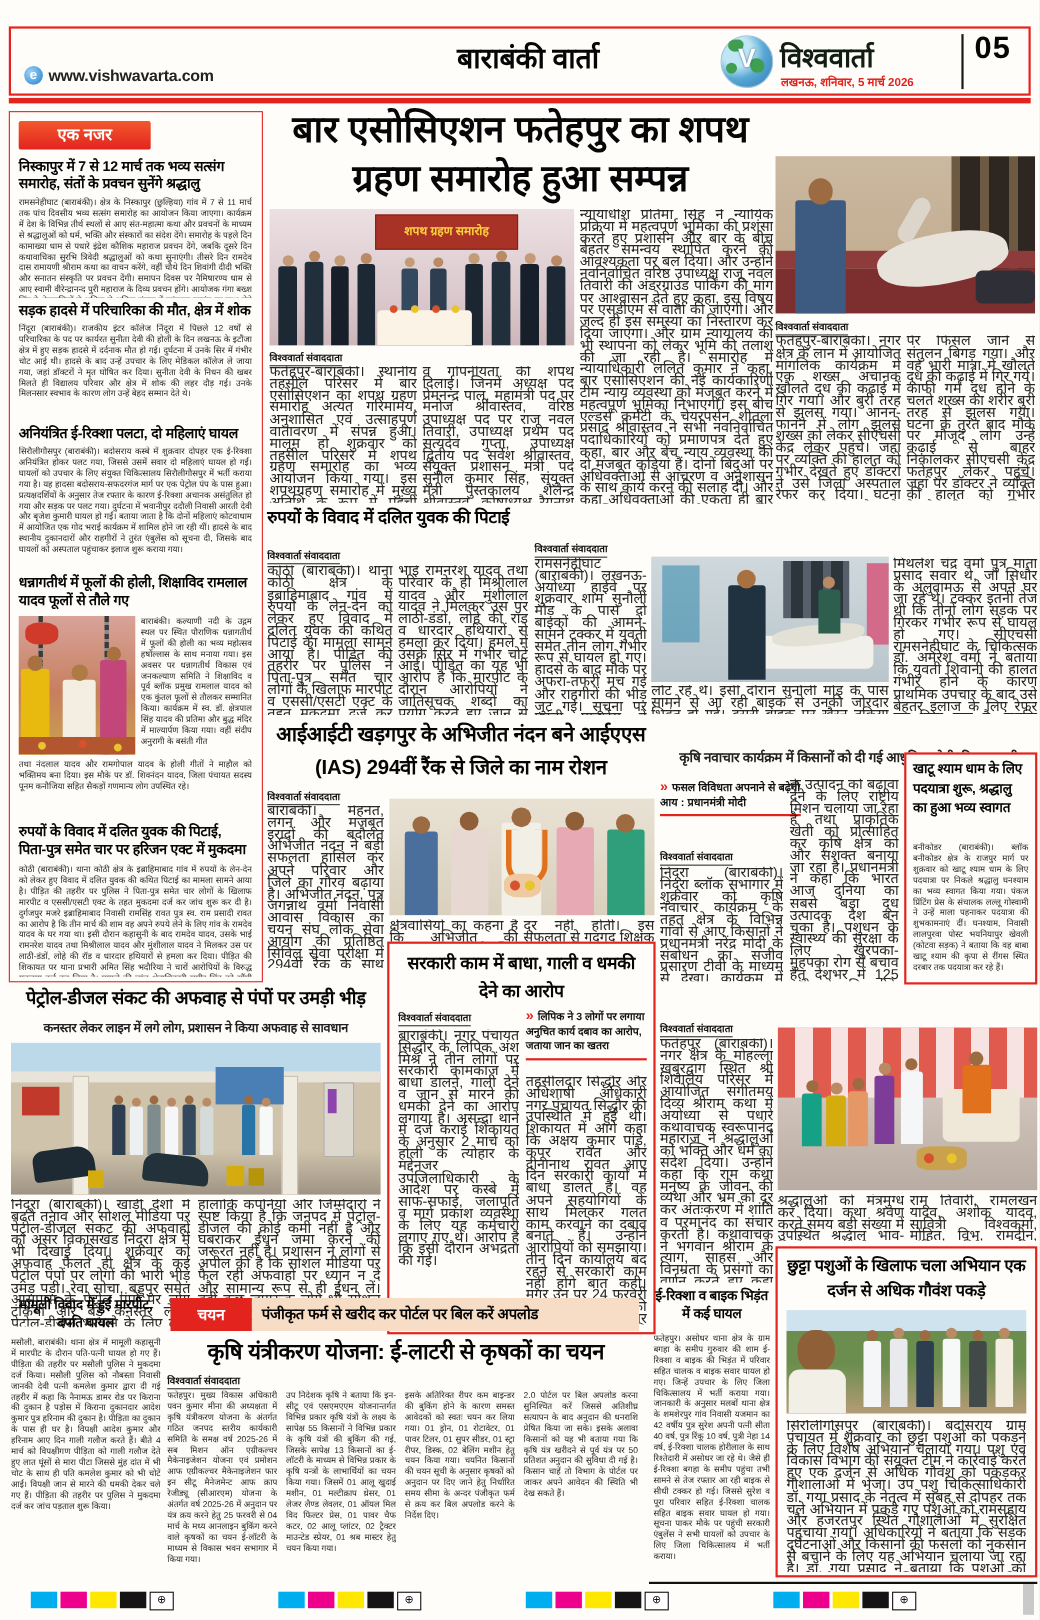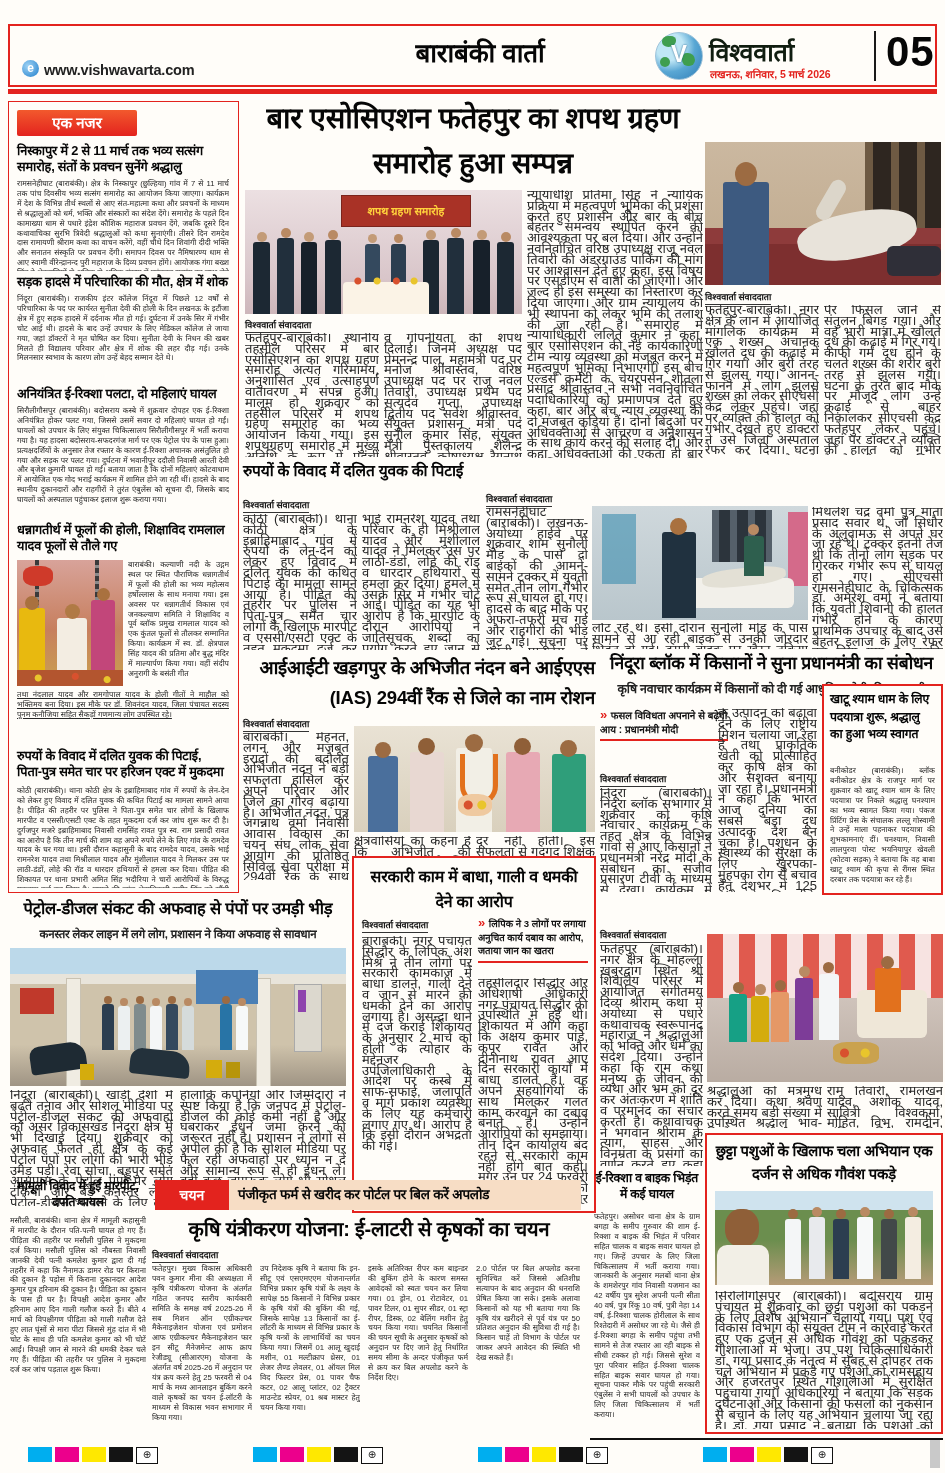--- a/index.html
+++ b/index.html
@@ -30,53 +30,53 @@
     <div class="abs hl center" style="left:290px;top:8px;width:360px;font-size:26px;">बाराबंकी वार्ता</div>
     <div class="abs" style="left:645px;top:6px;width:46px;height:46px;border-radius:50%;background:radial-gradient(circle at 30% 30%,#bfe6f5 0 30%,#59a7d4 55%,#2e7bb5);border:1px solid #9ec3da;">
       <div class="abs" style="left:6px;top:3px;width:14px;height:11px;background:#3f9e4f;border-radius:50% 40% 60% 50%;"></div>
       <div class="abs" style="left:26px;top:20px;width:13px;height:13px;background:#3f9e4f;border-radius:40% 60% 50% 50%;"></div>
       <div class="abs" style="left:4px;top:24px;width:10px;height:10px;background:#3f9e4f;border-radius:50%;"></div>
       <div class="abs" style="left:12px;top:8px;width:22px;height:26px;color:#fff;font-weight:900;font-size:24px;line-height:26px;text-align:center;text-shadow:0 0 2px #1c5a86;">V</div>
     </div>
     <div class="abs hl" style="left:699px;top:8px;font-size:25px;color:#101d10;">विश्ववार्ता</div>
     <div class="abs" style="left:700px;top:41px;font-size:10.5px;font-weight:bold;color:#e3231e;">लखनऊ,  शनिवार, 5 मार्च 2026</div>
     <div class="abs" style="left:864px;top:5px;width:2px;height:50px;background:#1a1a1a;"></div>
-    <div class="abs hl" style="left:876px;top:2px;font-size:42px;letter-spacing:1px;">05</div>
+    <div class="abs hl" style="left:876px;top:2px;font-size:28px;letter-spacing:1px;">05</div>
   </div>
   <div class="abs" style="left:8px;top:89px;width:929px;height:5px;background:#e3231e;"></div>
 
   <div class="abs" style="left:8px;top:101px;width:231px;height:792px;border:1.5px solid #e3231e;box-sizing:border-box;overflow:hidden;">
     <div class="abs center" style="left:8px;top:8px;width:120px;height:26px;background:linear-gradient(#f2592d,#e3231e);color:#fff;font-weight:bold;font-size:15px;line-height:26px;border-radius:2px;">एक नजर</div>
-    <div class="abs hl" style="left:8px;top:41px;width:212px;font-size:12.8px;line-height:16px;">निस्कापुर में 2 से 11 मार्च तक भव्य सत्संग समारोह, संतों के प्रवचन सुनेंगे श्रद्धालु</div>
+    <div class="abs hl" style="left:8px;top:41px;width:212px;font-size:12.8px;line-height:16px;">निस्कापुर में 7 से 12 मार्च तक भव्य सत्संग समारोह, संतों के प्रवचन सुनेंगे श्रद्धालु</div>
     <div class="abs bt bt-sm" style="left:8px;top:77px;width:212px;height:92px;">रामसनेहीघाट (बाराबंकी)। क्षेत्र के निस्कापुर (छुल्हिया) गांव में 7 से 11 मार्च तक पांच दिवसीय भव्य सत्संग समारोह का आयोजन किया जाएगा। कार्यक्रम में देश के विभिन्न तीर्थ स्थलों से आए संत-महात्मा कथा और प्रवचनों के माध्यम से श्रद्धालुओं को धर्म, भक्ति और संस्कारों का संदेश देंगे। समारोह के पहले दिन कामाख्या धाम से पधारे इंद्रेश कौशिक महाराज प्रवचन देंगे, जबकि दूसरे दिन कथावाचिका सुरभि त्रिवेदी श्रद्धालुओं को कथा सुनाएंगी। तीसरे दिन रामदेव दास रामायणी श्रीराम कथा का वाचन करेंगे, वहीं चौथे दिन शिवांगी दीदी भक्ति और सनातन संस्कृति पर प्रवचन देंगी। समापन दिवस पर नैमिषारण्य धाम से आए स्वामी वीरेन्द्रानन्द पुरी महाराज के दिव्य प्रवचन होंगे। आयोजक गंगा बख्श सिंह ने क्षेत्रवासियों से अधिक से अधिक संख्या में पहुंचकर सत्संग का लाभ लेने की अपील की है।</div>
     <div class="abs hl" style="left:8px;top:172px;width:212px;font-size:12.8px;line-height:16px;">सड़क हादसे में परिचारिका की मौत, क्षेत्र में शोक</div>
     <div class="abs bt bt-sm" style="left:8px;top:192px;width:212px;height:88px;">निंदूरा (बाराबंकी)। राजकीय इंटर कॉलेज निंदूरा में पिछले 12 वर्षों से परिचारिका के पद पर कार्यरत सुनीता देवी की होली के दिन लखनऊ के इटौंजा क्षेत्र में हुए सड़क हादसे में दर्दनाक मौत हो गई। दुर्घटना में उनके सिर में गंभीर चोट आई थी। हादसे के बाद उन्हें उपचार के लिए मेडिकल कॉलेज ले जाया गया, जहां डॉक्टरों ने मृत घोषित कर दिया। सुनीता देवी के निधन की खबर मिलते ही विद्यालय परिवार और क्षेत्र में शोक की लहर दौड़ गई। उनके मिलनसार स्वभाव के कारण लोग उन्हें बेहद सम्मान देते थे।</div>
     <div class="abs hl" style="left:8px;top:284px;width:212px;font-size:12.8px;line-height:16px;">अनियंत्रित ई-रिक्शा पलटा, दो महिलाएं घायल</div>
     <div class="abs bt bt-sm" style="left:8px;top:304px;width:212px;height:112px;">सिरौलीगौसपुर (बाराबंकी)। बदोसराय कस्बे में शुक्रवार दोपहर एक ई-रिक्शा अनियंत्रित होकर पलट गया, जिससे उसमें सवार दो महिलाएं घायल हो गईं। घायलों को उपचार के लिए संयुक्त चिकित्सालय सिरौलीगौसपुर में भर्ती कराया गया है। यह हादसा बदोसराय-सफदरगंज मार्ग पर एक पेट्रोल पंप के पास हुआ। प्रत्यक्षदर्शियों के अनुसार तेज रफ्तार के कारण ई-रिक्शा अचानक असंतुलित हो गया और सड़क पर पलट गया। दुर्घटना में भवानीपुर ददौली निवासी आरती देवी और बृजेश कुमारी घायल हो गईं। बताया जाता है कि दोनों महिलाएं कोटवाधाम में आयोजित एक गोद भराई कार्यक्रम में शामिल होने जा रही थीं। हादसे के बाद स्थानीय दुकानदारों और राहगीरों ने तुरंत एंबुलेंस को सूचना दी, जिसके बाद घायलों को अस्पताल पहुंचाकर इलाज शुरू कराया गया।</div>
     <div class="abs hl" style="left:8px;top:420px;width:212px;font-size:12.8px;line-height:16px;">धन्नागतीर्थ में फूलों की होली, शिक्षाविद रामलाल यादव फूलों से तौले गए</div>
 
     <div class="ph" style="left:8px;top:458px;width:106px;height:126px;background:linear-gradient(#d8a39a,#c77f5e 55%,#caa24e);">
       <div class="abs" style="left:18px;top:0;width:4px;height:126px;background:repeating-linear-gradient(#3a3a3a 0 5px,#8a8a8a 5px 8px);"></div>
       <div class="abs" style="left:78px;top:0;width:4px;height:126px;background:repeating-linear-gradient(#3a3a3a 0 5px,#8a8a8a 5px 8px);"></div>
       <div class="fig" style="left:2px;top:48px;width:26px;height:78px;background:#e8b90f;"></div>
       <div class="hd" style="left:8px;top:36px;width:14px;height:14px;background:#a9713f;"></div>
       <div class="fig" style="left:40px;top:58px;width:30px;height:68px;background:#f3ede2;"></div>
       <div class="hd" style="left:48px;top:44px;width:15px;height:15px;background:#b07a45;"></div>
       <div class="fig" style="left:74px;top:40px;width:24px;height:86px;background:#c2467a;"></div>
       <div class="hd" style="left:80px;top:28px;width:13px;height:13px;background:#a9713f;"></div>
       <div class="abs" style="left:0;top:110px;width:106px;height:16px;background:radial-gradient(circle at 20% 50%,#e9c52c 3px,transparent 4px),radial-gradient(circle at 55% 40%,#d8512e 3px,transparent 4px),radial-gradient(circle at 85% 60%,#e9c52c 3px,transparent 4px),#b3552f;"></div>
       <div class="abs" style="left:6px;top:6px;width:30px;height:20px;background:#cf3a2a;border-radius:40%;"></div>
     </div>
     <div class="abs bt bt-sm" style="left:119px;top:458px;width:101px;height:126px;">बाराबंकी। कल्याणी नदी के उद्गम स्थल पर स्थित पौराणिक धन्नागतीर्थ में फूलों की होली का भव्य महोत्सव हर्षोल्लास के साथ मनाया गया। इस अवसर पर धन्नागतीर्थ विकास एवं जनकल्याण समिति ने शिक्षाविद व पूर्व ब्लॉक प्रमुख रामलाल यादव को एक कुंतल फूलों से तौलकर सम्मानित किया। कार्यक्रम में स्व. डॉ. क्षेत्रपाल सिंह यादव की प्रतिमा और बुद्ध मंदिर में माल्यार्पण किया गया। वहीं संदीप अनुरागी के बसंती गीत</div>
-    <div class="abs bt bt-sm" style="left:8px;top:588px;width:212px;height:54px;text-decoration:underline;">तथा नंदलाल यादव और रामगोपाल यादव के होली गीतों ने माहौल को भक्तिमय बना दिया। इस मौके पर डॉ. शिवनंदन यादव, जिला पंचायत सदस्य पूनम कनौजिया सहित सैकड़ों गणमान्य लोग उपस्थित रहे।</div>
+    <div class="abs bt bt-sm" style="left:8px;top:588px;width:212px;height:54px;">तथा नंदलाल यादव और रामगोपाल यादव के होली गीतों ने माहौल को भक्तिमय बना दिया। इस मौके पर डॉ. शिवनंदन यादव, जिला पंचायत सदस्य पूनम कनौजिया सहित सैकड़ों गणमान्य लोग उपस्थित रहे।</div>
     <div class="abs hl" style="left:8px;top:646px;width:212px;font-size:12.8px;line-height:16px;">रुपयों के विवाद में दलित युवक की पिटाई, पिता-पुत्र समेत चार पर हरिजन एक्ट में मुकदमा</div>
     <div class="abs bt bt-sm" style="left:8px;top:684px;width:212px;height:102px;">कोठी (बाराबंकी)। थाना कोठी क्षेत्र के इब्राहिमाबाद गांव में रुपयों के लेन-देन को लेकर हुए विवाद में दलित युवक की कथित पिटाई का मामला सामने आया है। पीड़ित की तहरीर पर पुलिस ने पिता-पुत्र समेत चार लोगों के खिलाफ मारपीट व एससी/एसटी एक्ट के तहत मुकदमा दर्ज कर जांच शुरू कर दी है। दुर्गजपुर मजरे इब्राहिमाबाद निवासी रामसिंह रावत पुत्र स्व. राम प्रसादी रावत का आरोप है कि तीन मार्च की शाम वह अपने रुपये लेने के लिए गांव के रामदेव यादव के घर गया था। इसी दौरान कहासुनी के बाद रामदेव यादव, उसके भाई रामनरेश यादव तथा मिश्रीलाल यादव और मुंशीलाल यादव ने मिलकर उस पर लाठी-डंडों, लोहे की रॉड व धारदार हथियारों से हमला कर दिया। पीड़ित की शिकायत पर थाना प्रभारी अमित सिंह भदौरिया ने चारों आरोपियों के विरुद्ध मुकदमा दर्ज कर लिया है। मामले की जांच क्षेत्राधिकारी समीर सिंह को सौंपी गई है।</div>
   </div>
 
-  <div class="abs hl center" style="left:242px;top:96px;width:462px;font-size:29px;line-height:45px;text-align:center;">बार एसोसिएशन फतेहपुर का शपथ ग्रहण समारोह हुआ सम्पन्न</div>
+  <div class="abs hl center" style="left:242px;top:96px;width:462px;font-size:34px;line-height:45px;text-align:center;">बार एसोसिएशन फतेहपुर का शपथ ग्रहण समारोह हुआ सम्पन्न</div>
   <div class="ph" style="left:245px;top:190px;width:277px;height:124px;background:linear-gradient(#ece0e2,#d9c6ca 70%,#cdb6ba);">
     <div class="abs center" style="left:96px;top:5px;width:128px;height:30px;background:#a93226;border:1px solid #7b241c;color:#ffd23c;font-weight:bold;font-size:11px;line-height:30px;">शपथ ग्रहण समारोह</div>
     <div class="fig" style="left:8px;top:52px;width:17px;height:72px;background:#1c2833;"></div>
       <div class="hd" style="left:12px;top:42px;width:10px;height:10px;background:#c39b77;"></div>
     <div class="fig" style="left:32px;top:48px;width:17px;height:76px;background:#212f3c;"></div>
       <div class="hd" style="left:36px;top:38px;width:10px;height:10px;background:#b98a63;"></div>
     <div class="fig" style="left:56px;top:52px;width:16px;height:72px;background:#17202a;"></div>
       <div class="hd" style="left:59px;top:42px;width:10px;height:10px;background:#c39b77;"></div>
     <div class="fig" style="left:80px;top:50px;width:16px;height:74px;background:#1c2833;"></div>
       <div class="hd" style="left:83px;top:40px;width:10px;height:10px;background:#b98a63;"></div>
@@ -128,41 +128,40 @@
     <div class="abs" style="left:92px;top:72px;width:110px;height:30px;background:#f2f0ea;border-radius:6px;"></div>
     <div class="fig" style="left:70px;top:26px;width:34px;height:86px;background:#20313f;"></div>
     <div class="hd" style="left:78px;top:12px;width:17px;height:17px;background:#a9713f;"></div>
     <div class="abs" style="left:110px;top:62px;width:84px;height:18px;background:#e3e0d5;border-radius:40%;transform:rotate(-6deg);"></div>
     <div class="fig" style="left:152px;top:30px;width:20px;height:40px;background:#2e5f4e;"></div>
     <div class="hd" style="left:156px;top:18px;width:11px;height:11px;background:#b98a63;"></div>
   </div>
   <div class="abs bt" style="left:592px;top:623px;width:216px;height:26px;">लौट रहे थे। इसी दौरान सुनौली मोड़ के पास सामने से आ रही बाइक से उनकी जोरदार भिड़ंत हो गई। दूसरी बाइक पर खैरन तकिया दरियाबाद निवासी</div>
   <div class="abs bt" style="left:812px;top:507px;width:131px;height:142px;">मिथलेश चंद्र वर्मा पुत्र माता प्रसाद सवार थे, जो सिधौर के अलुवामऊ से अपने घर जा रहे थे। टक्कर इतनी तेज थी कि तीनों लोग सड़क पर गिरकर गंभीर रूप से घायल हो गए। सीएचसी रामसनेहीघाट के चिकित्सक डॉ. अमरेश वर्मा ने बताया कि युवती शिवानी की हालत गंभीर होने के कारण प्राथमिक उपचार के बाद उसे बेहतर इलाज के लिए रेफर कर दिया गया है, जबकि राजू और मिथलेश का उपचार अस्पताल में जारी है। जरूरत पड़ने पर उन्हें भी उच्च चिकित्सा केंद्र भेजा जा सकता है।</div>
 
-  <div class="abs hl center" style="left:243px;top:653px;width:352px;font-size:18.5px;line-height:30px;text-align:right;">आईआईटी खड़गपुर के अभिजीत नंदन बने आईएएस (IAS) 294वीं रैंक से जिले का नाम रोशन</div>
+  <div class="abs hl center" style="left:243px;top:653px;width:352px;font-size:18.5px;line-height:30px;">आईआईटी खड़गपुर के अभिजीत नंदन बने आईएएस (IAS) 294वीं रैंक से जिले का नाम रोशन</div>
   <div class="abs byline" style="left:243px;top:717px;">विश्ववार्ता संवाददाता</div>
   <div class="abs bt" style="left:243px;top:732px;width:106px;height:148px;">बाराबंकी। मेहनत, लगन और मजबूत इरादों की बदौलत अभिजीत नंदन ने बड़ी सफलता हासिल कर अपने परिवार और जिले का गौरव बढ़ाया है। अभिजीत नंदन, पुत्र जगन्नाथ वर्मा निवासी आवास विकास का चयन संघ लोक सेवा आयोग की प्रतिष्ठित सिविल सेवा परीक्षा में 294वीं रैंक के साथ भारतीय प्रशासनिक सेवा (IAS) के लिए हुआ है। अभिजीत ने देश के प्रतिष्ठित संस्थान IIT खड़गपुर से इलेक्ट्रिकल इंजीनियरिंग की पढ़ाई पूरी की। तकनीकी शिक्षा के साथ उन्होंने प्रशासनिक सेवा में जाने का सपना देखा और कड़ी मेहनत व अनुशासित तैयारी के दम पर उसे सच कर दिखाया। उनकी इस शानदार उपलब्धि से परिवार, शिक्षकों और पूरे क्षेत्र में खुशी और गर्व का माहौल है।</div>
   <div class="ph" style="left:354px;top:726px;width:241px;height:106px;background:linear-gradient(#e9e2d4,#d9d0bd);">
     <div class="fig" style="left:14px;top:30px;width:30px;height:76px;background:#4a6f9c;"></div>
       <div class="hd" style="left:21px;top:16px;width:16px;height:16px;background:#9c6b42;"></div>
     <div class="fig" style="left:56px;top:26px;width:34px;height:80px;background:#e8d8d2;"></div>
       <div class="hd" style="left:64px;top:12px;width:17px;height:17px;background:#8f5f38;"></div>
     <div class="fig" style="left:102px;top:22px;width:36px;height:84px;background:#f2efe6;"></div>
       <div class="hd" style="left:111px;top:8px;width:18px;height:18px;background:#9c6b42;"></div>
     <div class="abs" style="left:106px;top:28px;width:28px;height:46px;border:5px solid #e2711d;border-top:none;border-radius:0 0 20px 20px;"></div>
     <div class="abs" style="left:104px;top:68px;width:34px;height:22px;background:radial-gradient(circle at 30% 50%,#d8512e 4px,transparent 5px),radial-gradient(circle at 70% 50%,#e9c52c 4px,transparent 5px),#efc9a0;border-radius:40%;"></div>
     <div class="fig" style="left:152px;top:26px;width:34px;height:80px;background:#e7a9b4;"></div>
       <div class="hd" style="left:160px;top:12px;width:17px;height:17px;background:#8f5f38;"></div>
     <div class="fig" style="left:198px;top:28px;width:34px;height:78px;background:#2f9e7a;"></div>
       <div class="hd" style="left:206px;top:14px;width:17px;height:17px;background:#9c6b42;"></div>
   </div>
   <div class="abs bt" style="left:354px;top:836px;width:117px;height:44px;">क्षेत्रवासियों का कहना है कि अभिजीत की सफलता युवाओं के लिए प्रेरणा बनेगी और यह साबित करती है कि मजबूत इरादों के आगे कोई भी मंजिल</div>
   <div class="abs bt" style="left:476px;top:836px;width:119px;height:44px;">दूर नहीं होती। इस सफलता से गदगद शिक्षक संघ के जिलाध्यक्ष पवन कुमार वर्मा ने भतीजे को घर जाकर शुभकामनाएं दीं।</div>
 
-  <div class="abs hl center" style="left:600px;top:651px;width:343px;font-size:17.5px;line-height:24px;">निंदूरा ब्लॉक में किसानों ने सुना प्रधानमंत्री का संबोधन</div>
   <div class="abs hl center" style="left:600px;top:680px;width:343px;font-size:12.3px;line-height:18px;color:#222;">कृषि नवाचार कार्यक्रम में किसानों को दी गई आधुनिक खेती की जानकारी</div>
   <div class="abs pull" style="left:600px;top:708px;width:128px;">
     <span class="mark">» </span><span>फसल विविधता अपनाने से बढ़ेगी आय : प्रधानमंत्री मोदी</span>
   </div>
   <div class="abs byline" style="left:600px;top:772px;">विश्ववार्ता संवाददाता</div>
   <div class="abs bt" style="left:600px;top:788px;width:112px;height:104px;">निंदूरा (बाराबंकी)। निंदूरा ब्लॉक सभागार में शुक्रवार को कृषि नवाचार कार्यक्रम के तहत क्षेत्र के विभिन्न गांवों से आए किसानों ने प्रधानमंत्री नरेंद्र मोदी के संबोधन का सजीव प्रसारण टीवी के माध्यम से देखा। कार्यक्रम में किसानों को आधुनिक कृषि पद्धतियों और सरकार की योजनाओं की जानकारी दी गई। प्रधानमंत्री ने अपने संबोधन में किसानों से आह्वान किया कि वे केवल एक ही फसल पर निर्भर न रहें, बल्कि फसल विविधता अपनाएं। इससे किसानों की आय में वृद्धि होगी और प्राकृतिक या बाजार संबंधी जोखिम भी कम होंगे। उन्होंने बताया कि खाद्य तेल और दलहन</div>
   <div class="abs bt" style="left:718px;top:708px;width:99px;height:184px;">के उत्पादन को बढ़ावा देने के लिए राष्ट्रीय मिशन चलाया जा रहा है तथा प्राकृतिक खेती को प्रोत्साहित कर कृषि क्षेत्र को और सशक्त बनाया जा रहा है। प्रधानमंत्री ने कहा कि भारत आज दुनिया का सबसे बड़ा दूध उत्पादक देश बन चुका है। पशुधन के स्वास्थ्य की सुरक्षा के लिए खुरपका-मुंहपका रोग से बचाव हेतु देशभर में 125 करोड़ से अधिक टीके लगाए जा चुके हैं। उन्होंने किसानों से आधुनिक तकनीक और प्राकृतिक खेती को अपनाने का भी आह्वान किया। कार्यक्रम में एडीओ कृषि हरि प्रकाश चौधरी, जिला पंचायत सदस्य पूनम कनौजिया सहित क्षेत्र के अनेक किसान उपस्थित रहे। कृषि विभाग के अधिकारियों ने किसानों को नई तकनीकों और सरकारी योजनाओं की जानकारी भी दी।</div>
 
   <div class="abs redbox" style="left:822px;top:684px;width:121px;height:211px;box-sizing:border-box;overflow:hidden;">
     <div class="abs hl" style="left:6px;top:5px;width:105px;font-size:12.3px;line-height:17.5px;">खाटू श्याम धाम के लिए पदयात्रा शुरू, श्रद्धालु का हुआ भव्य स्वागत</div>

